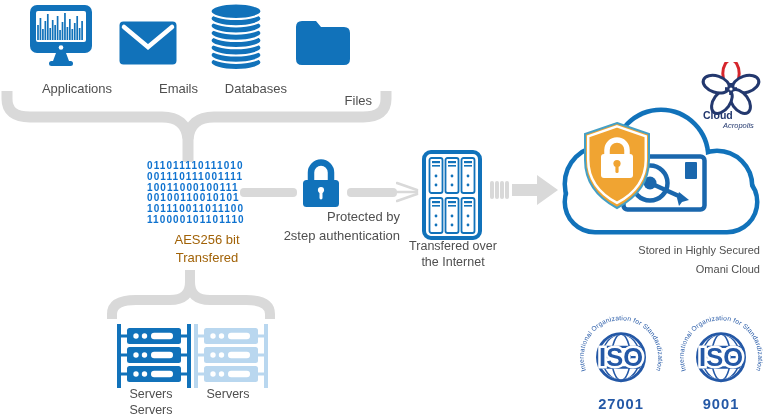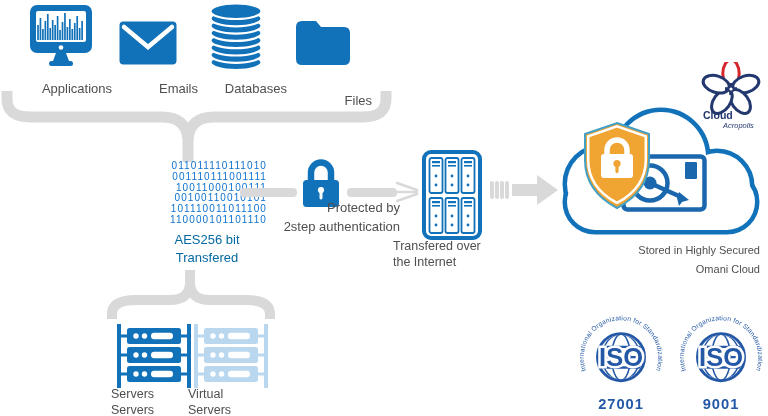--- a/index.html
+++ b/index.html
@@ -1,23 +1,23 @@
 <!DOCTYPE html>
 <html><head>
 <meta charset="utf-8">
 <style>
   html,body{margin:0;padding:0;background:#ffffff;}
   .stage{position:relative;width:768px;height:416px;background:#fff;overflow:hidden;
          font-family:"Liberation Sans",sans-serif;}
   .abs{position:absolute;}
   .lbl{color:#4f4f4f;font-size:13px;line-height:17px;text-align:right;}
-  .lbl-sm{color:#4f4f4f;font-size:12.5px;line-height:16px;text-align:left;}
-  .binary{color:#0e72cf;font-weight:normal;font-size:10px;line-height:10.8px;
-          letter-spacing:1.1px;text-align:right;white-space:nowrap;}
-  .redlbl{color:#0369a1;font-size:13px;line-height:18px;text-align:center;}
+  .lbl-sm{color:#4f4f4f;font-size:12.5px;line-height:16px;text-align:center;}
+  .binary{color:#0e72cf;font-weight:bold;font-size:10px;line-height:10.8px;
+          letter-spacing:1.1px;text-align:left;white-space:nowrap;}
+  .redlbl{color:#a16207;font-size:13px;line-height:18px;text-align:center;}
   .graybar{position:absolute;height:9px;background:#d9d9d9;border-radius:4px;}
   .dash{display:inline-block;width:3.5px;height:18px;background:#d9d9d9;
         border-radius:2px;margin-right:1.6px;vertical-align:top;}
   svg text{font-family:"Liberation Sans",sans-serif;}
 </style>
 </head>
 <body>
 
 <div class="stage">
 
@@ -79,21 +79,21 @@
 
   <div class="graybar" style="left:240px;top:188px;width:57px"></div>
 
   <svg class="abs" style="left:302px;top:152px" width="38" height="58" viewBox="0 0 38 58">
     <path d="M9 30 V20.5 A10 10 0 0 1 29 20.5 V30" stroke="#1172ba" stroke-width="6.5" fill="none"></path>
     <rect x="1" y="28" width="36" height="27" rx="3.5" fill="#1172ba"></rect>
     <circle cx="19" cy="38" r="3.1" fill="#ffffff"></circle>
     <rect x="17.5" y="38" width="3" height="9.5" rx="1.4" fill="#ffffff"></rect>
   </svg>
 
-  <div class="abs lbl" style="left:250px;top:198px;width:150px;line-height:19px">
+  <div class="abs lbl" style="left:250px;top:207px;width:150px;line-height:19px">
     <div>Protected by</div>
     <div>2step authentication</div>
   </div>
 
   <div class="graybar" style="left:347px;top:188px;width:50px"></div>
 
   <svg class="abs" style="left:396px;top:180px" width="24" height="24" viewBox="0 0 24 24">
     <g stroke="#d9d9d9" stroke-width="2.6" stroke-linecap="round" fill="none">
       <path d="M1 3 L21 10"></path>
         <path d="M1 12 L21 12"></path>
@@ -261,21 +261,20 @@
         <circle cx="27.5" cy="51" r="2.7"></circle>
         <rect x="34" y="47.8" width="22" height="6.4" rx="3.2"></rect>
     </g>
   </svg>
 
   <div class="abs lbl-sm" style="left:111px;top:386px;width:80px">
     <div>Servers</div>
     <div>Servers</div>
   </div>
   <div class="abs lbl-sm" style="left:188px;top:386px;width:80px">
-    <div>Virtual</div>
     <div>Servers</div>
   </div>
 
   <svg class="abs" style="left:572px;top:314px" width="98" height="102" viewBox="0 0 100 104">
     <defs>
       <clipPath id="globeclip1">
           <circle cx="50" cy="44" r="22.5"></circle>
         </clipPath>
       <path id="arc1" d="M23 71 A38 38 0 1 1 77 71" fill="none"></path>
     </defs>

